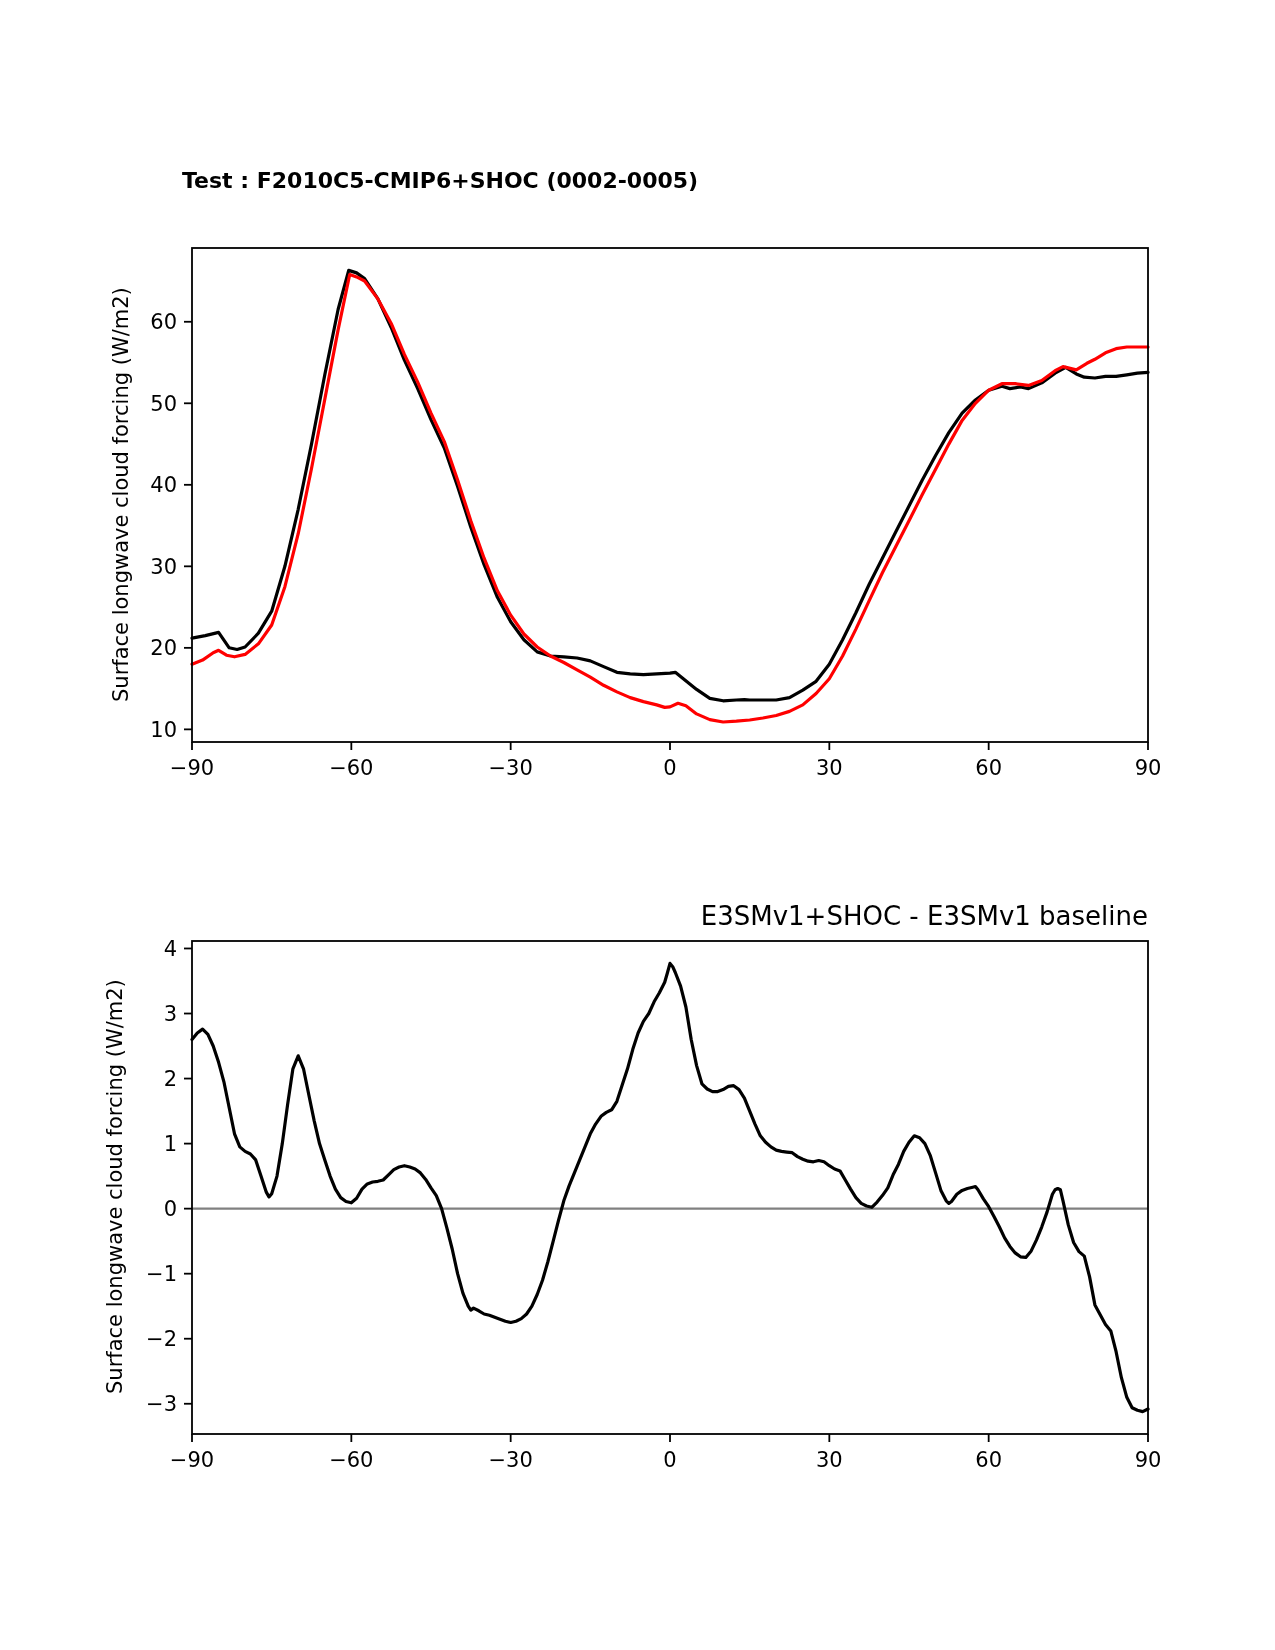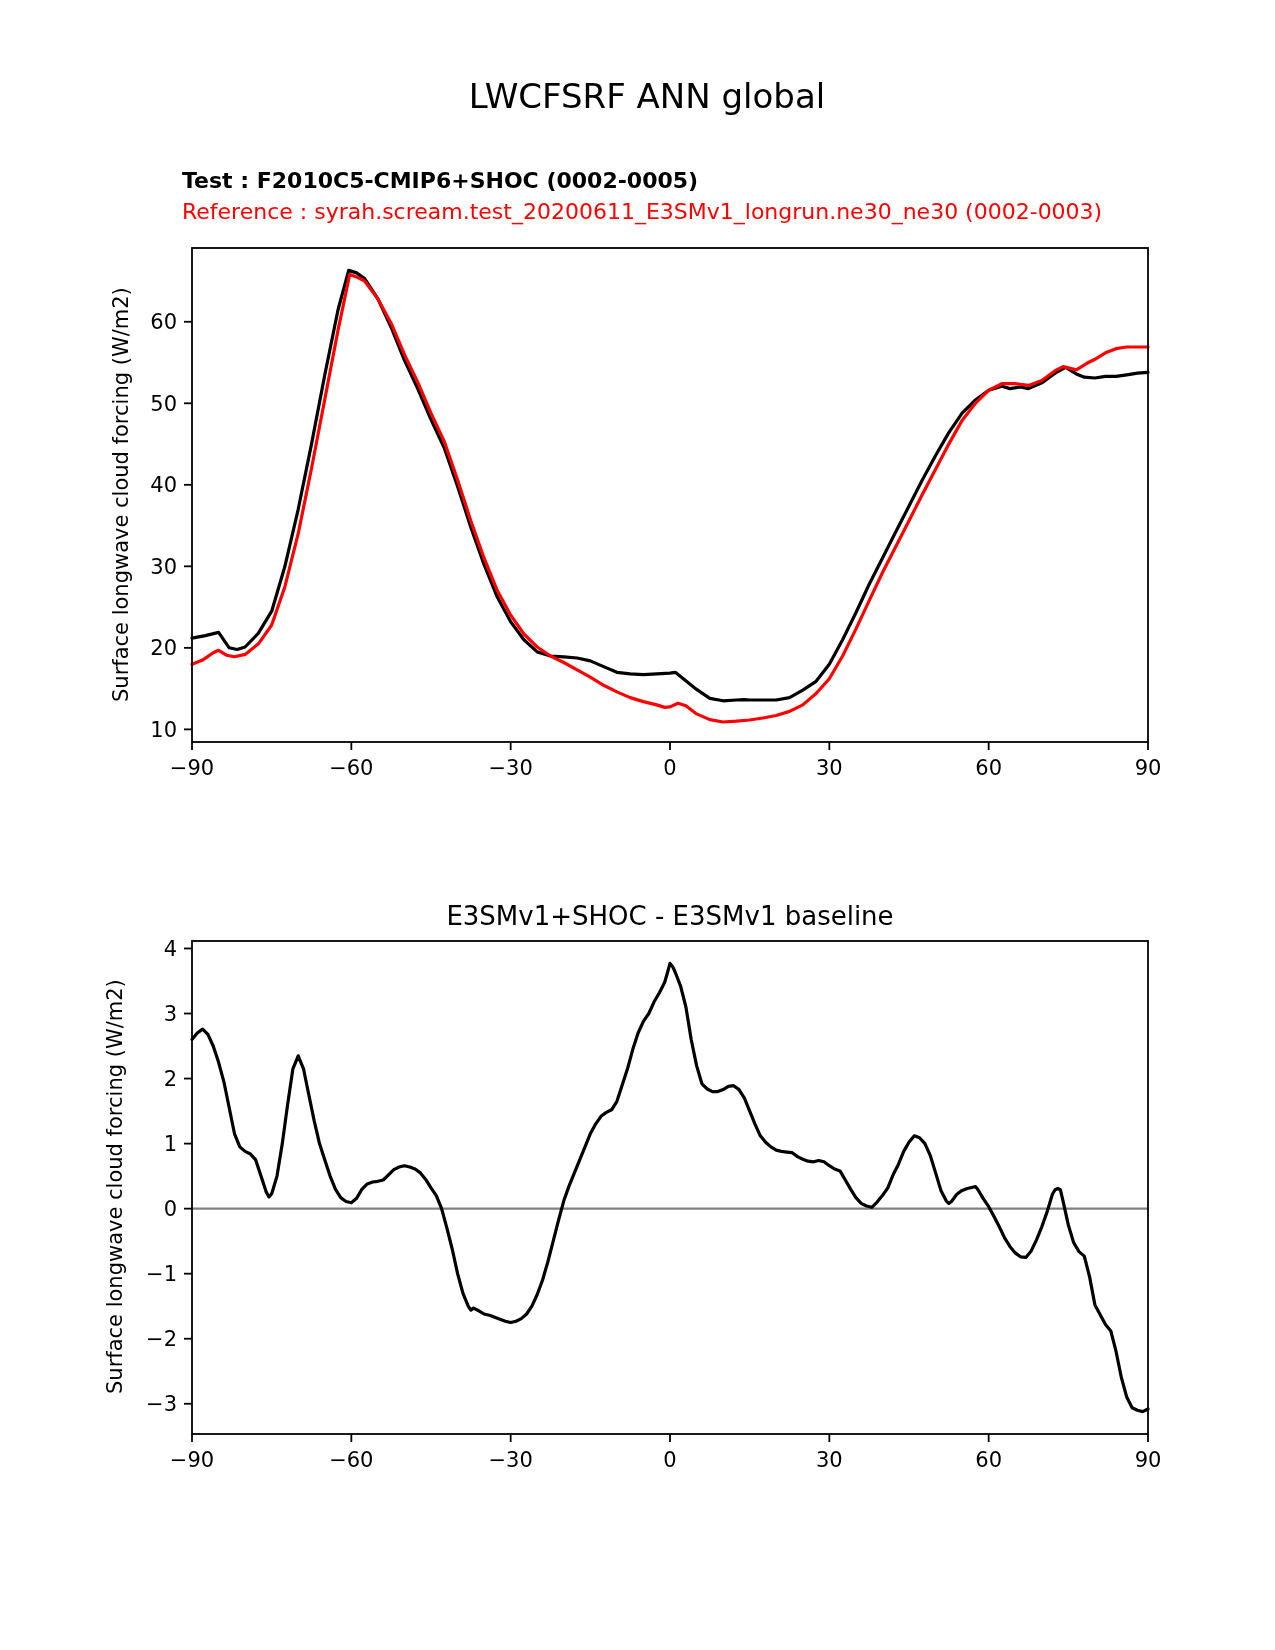--- a/index.html
+++ b/index.html
@@ -26,21 +26,21 @@
     font-weight:bold;
   }
   #ref-line{
     left:182px;top:199px;
     font-size:22px;
     color:#ff0000;
     white-space:nowrap;
   }
   #diff-title{
     left:192px;top:901px;width:956px;
-    text-align:center;
+    text-align:right;
     font-size:26px;
     color:#000;
   }
   .ylabel{
     writing-mode:vertical-rl;
     transform:rotate(180deg);
     font-size:21px;
     line-height:26px;
     height:440px;
     text-align:center;
@@ -52,23 +52,21 @@
   text.tick{
     font-family:"DejaVu Sans", sans-serif;
     font-size:21px;
     fill:#000;
   }
 </style>
 </head>
 <body>
 
 <div id="figure">
-  <div id="main-title" class="abs">LWCFSRF ANN global</div>
   <div id="test-line" class="abs">Test : F2010C5-CMIP6+SHOC (0002-0005)</div>
-  <div id="ref-line" class="abs">Reference : syrah.scream.test_20200611_E3SMv1_longrun.ne30_ne30 (0002-0003)</div>
   <div id="diff-title" class="abs">E3SMv1+SHOC - E3SMv1 baseline</div>
   <div id="ylabel-top" class="abs ylabel">Surface longwave cloud forcing (W/m2)</div>
   <div id="ylabel-bottom" class="abs ylabel">Surface longwave cloud forcing (W/m2)</div>
   <svg id="plot-svg" class="abs" width="1275" height="1650" viewBox="0 0 1275 1650" xmlns="http://www.w3.org/2000/svg">
       <g>
         <line x1="192" x2="192" y1="742" y2="750" stroke="#000" stroke-width="1.8"></line>
         <text x="192" y="775" text-anchor="middle" class="tick">−90</text>
         <line x1="351.3333333333333" x2="351.3333333333333" y1="742" y2="750" stroke="#000" stroke-width="1.8"></line>
         <text x="351.3333333333333" y="775" text-anchor="middle" class="tick">−60</text>
         <line x1="510.66666666666663" x2="510.66666666666663" y1="742" y2="750" stroke="#000" stroke-width="1.8"></line>

